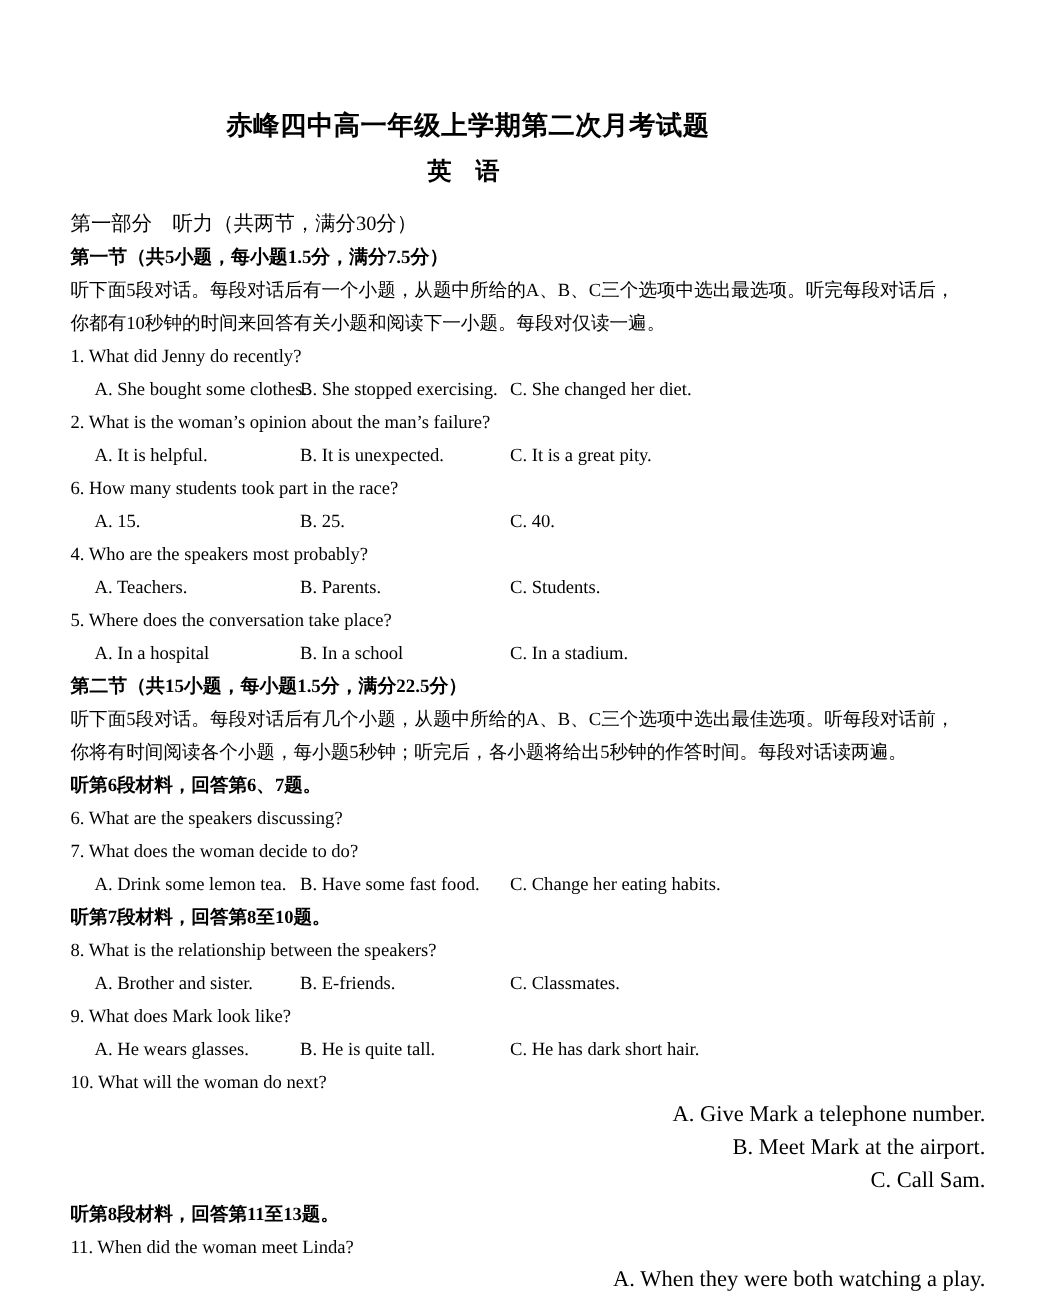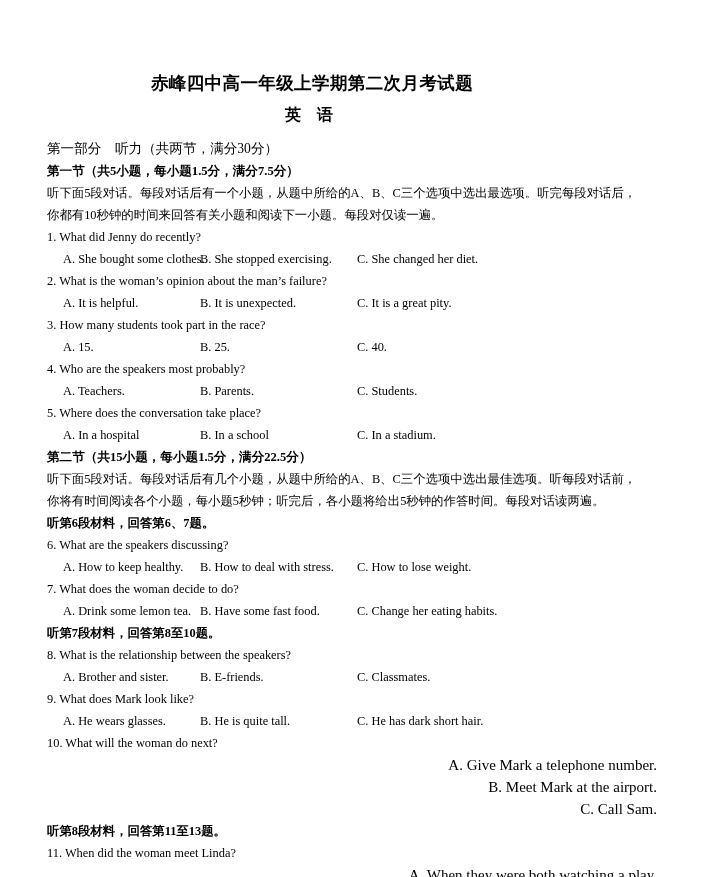--- a/index.html
+++ b/index.html
@@ -86,21 +86,21 @@
     line-height: 22px;
     font-size: 12.4px;
     white-space: nowrap;
   }
   .opt-row .opt {
     position: absolute;
     top: 0;
   }
   .opt-row .opt.a { left: 16px; }
   .opt-row .opt.b { left: 153px; }
-  .opt-row .opt.c { left: 310px; }
+  .opt-row .opt.c { left: 293px; }
 
   
   .opt-stack {
     font-size: 15px;
     line-height: 22px;
     white-space: nowrap;
     text-align: right;
   }
 </style>
 </head>
@@ -125,21 +125,21 @@
       <span class="opt c">C. She changed her diet.</span>
     </div>
 
     <div class="q-stem">2. What is the woman’s opinion about the man’s failure?</div>
     <div class="opt-row">
       <span class="opt a">A. It is helpful.</span>
       <span class="opt b">B. It is unexpected.</span>
       <span class="opt c">C. It is a great pity.</span>
     </div>
 
-    <div class="q-stem">3. How many students took part in the race?</div>
+    <div class="q-stem">6. How many students took part in the race?</div>
     <div class="opt-row">
       <span class="opt a">A. 15.</span>
       <span class="opt b">B. 25.</span>
       <span class="opt c">C. 40.</span>
     </div>
 
     <div class="q-stem">4. Who are the speakers most probably?</div>
     <div class="opt-row">
       <span class="opt a">A. Teachers.</span>
       <span class="opt b">B. Parents.</span>
@@ -153,25 +153,20 @@
       <span class="opt c">C. In a stadium.</span>
     </div>
 
     <div class="sec-head">第二节（共15小题，每小题1.5分，满分22.5分）</div>
     <div class="instr">听下面5段对话。每段对话后有几个小题，从题中所给的A、B、C三个选项中选出最佳选项。听每段对话前，</div>
     <div class="instr">你将有时间阅读各个小题，每小题5秒钟；听完后，各小题将给出5秒钟的作答时间。每段对话读两遍。</div>
 
     <div class="material-note">听第6段材料，回答第6、7题。</div>
 
     <div class="q-stem">6. What are the speakers discussing?</div>
-    <div class="opt-row">
-      <span class="opt a">A. How to keep healthy.</span>
-      <span class="opt b">B. How to deal with stress.</span>
-      <span class="opt c">C. How to lose weight.</span>
-    </div>
 
     <div class="q-stem">7. What does the woman decide  to do?</div>
     <div class="opt-row">
       <span class="opt a">A. Drink some lemon tea.</span>
       <span class="opt b">B. Have some fast food.</span>
       <span class="opt c">C. Change her eating habits.</span>
     </div>
 
     <div class="material-note">听第7段材料，回答第8至10题。</div>
 

